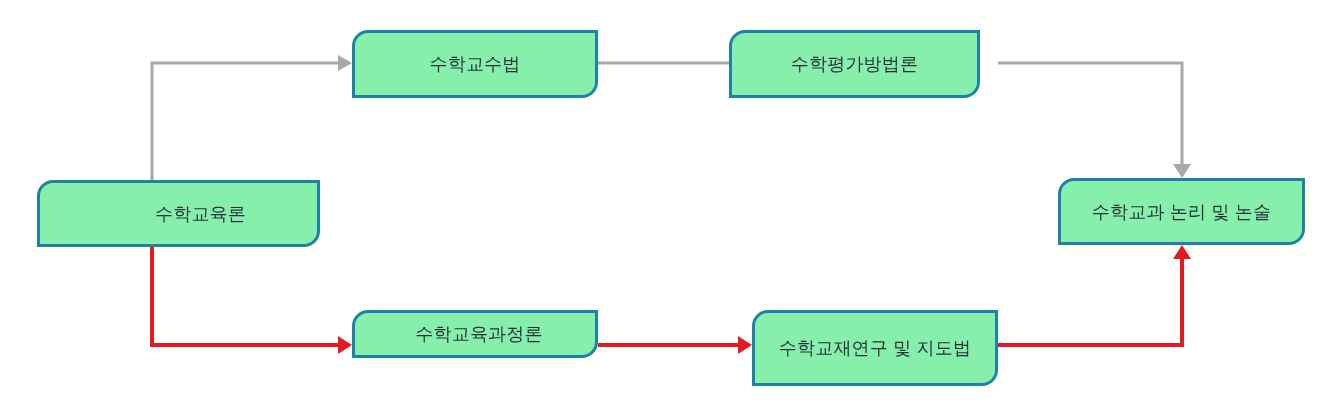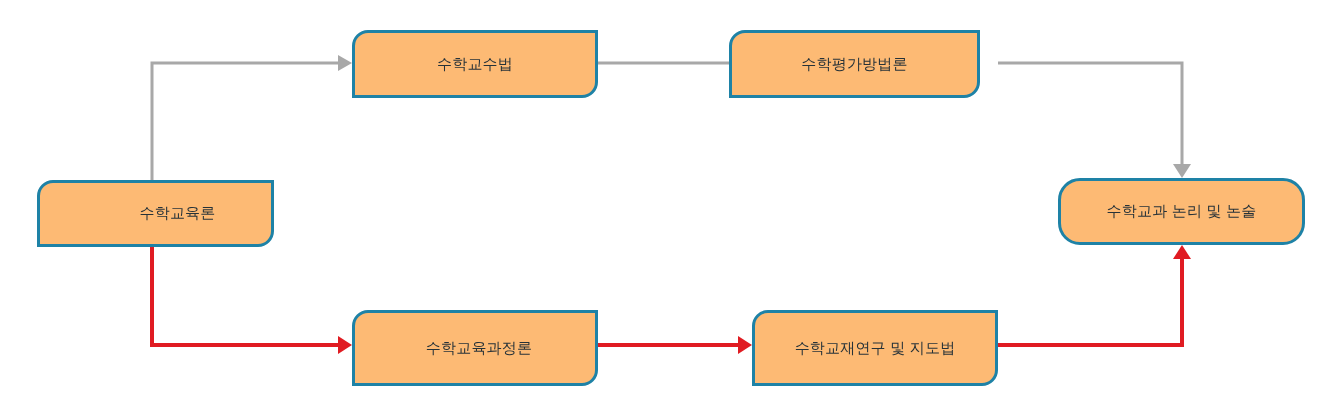--- a/index.html
+++ b/index.html
@@ -21,31 +21,31 @@
   .edge-line{fill:none;stroke-linejoin:miter;}
   .edge-line.gray{stroke:var(--edge-gray);stroke-width:3;}
   .edge-line.red{stroke:var(--edge-red);stroke-width:4;}
   .arrowhead.gray{fill:var(--edge-gray);}
   .arrowhead.red{fill:var(--edge-red);}
   .node{
     position:absolute;
     box-sizing:border-box;
     border:3px solid var(--node-border);
     border-radius:16px 0 16px 0;
-    background:#fdba74;
+    background:#86efac;
     display:flex;align-items:center;justify-content:center;
-    font-size:15px;font-weight:500;color:var(--text);
+    font-size:18px;font-weight:500;color:var(--text);
     letter-spacing:0.2px;
     text-align:center;
   }
-  .node-left   {left:37px;  top:180px; width:237px; height:67px;padding-left:44px;}
+  .node-left   {left:37px;  top:180px; width:283px; height:67px;padding-left:44px;}
   .node-top1   {left:352px; top:30px;  width:246px; height:68px;}
   .node-top2   {left:729px; top:30px;  width:251px; height:68px;}
-  .node-right  {left:1058px;top:178px; width:247px; height:67px;border-radius:22px;}
-  .node-bottom1{left:352px; top:310px; width:246px; height:76px;padding-left:8px;}
+  .node-right  {left:1058px;top:178px; width:247px; height:67px;}
+  .node-bottom1{left:352px; top:310px; width:246px; height:48px;padding-left:8px;}
   .node-bottom2{left:752px; top:310px; width:246px; height:76px;}
 </style>
 </head>
 <body>
 
 <div class="canvas">
 
   <svg class="edges" viewBox="0 0 1320 410" aria-hidden="true">
 
     <g>

